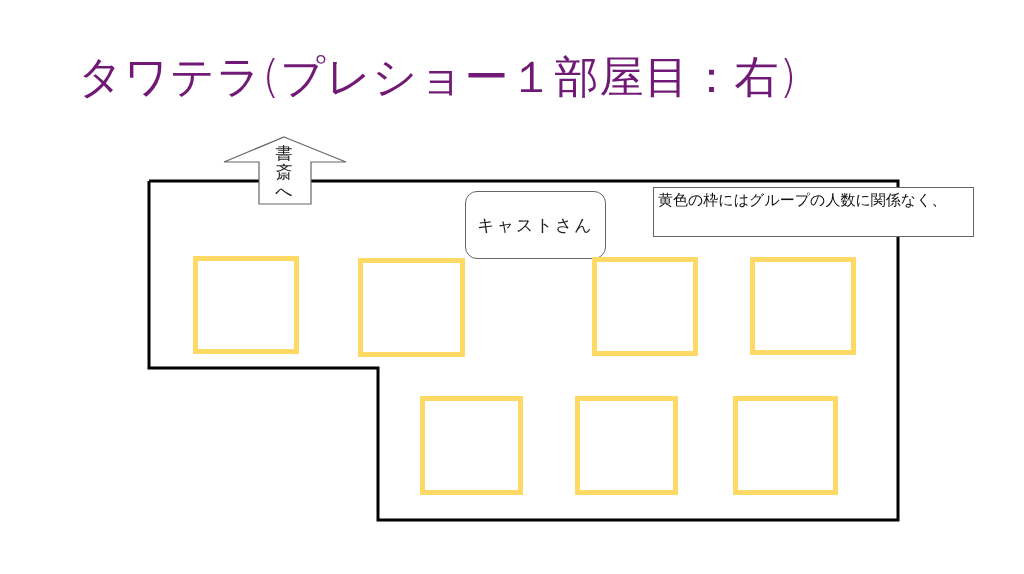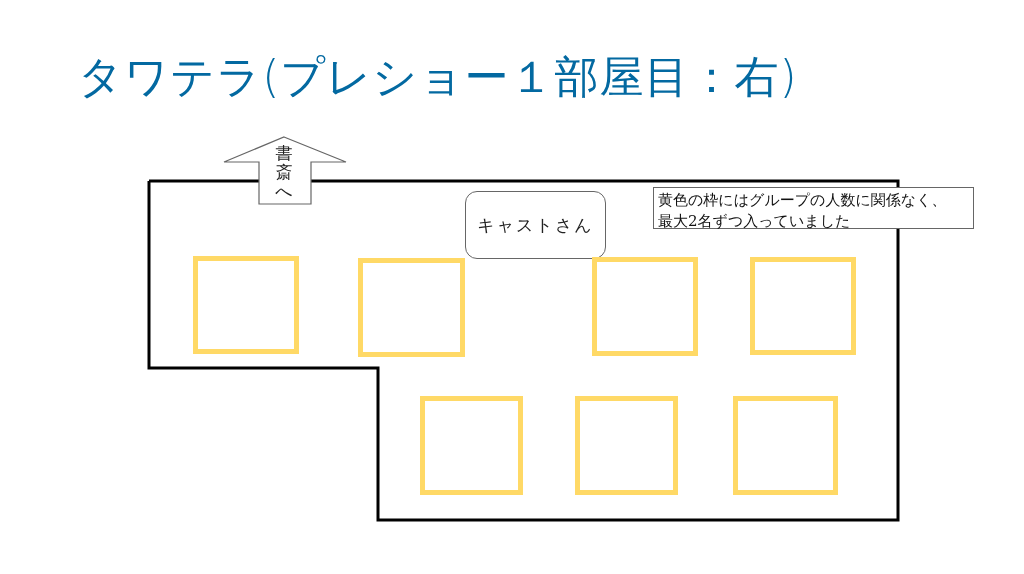--- a/index.html
+++ b/index.html
@@ -1,21 +1,21 @@
 <!DOCTYPE html>
 <html><head>
 <meta charset="utf-8">
 <style>
   html, body { margin:0; padding:0; background:#ffffff; }
   body { width:1024px; height:574px; position:relative; overflow:hidden; font-family:"DejaVu Sans", sans-serif; }
-  .title { position:absolute; left:78px; top:48px; font-size:44px; color:#0369a1; letter-spacing:1px; white-space:nowrap; font-weight:300; }
+  .title { position:absolute; left:78px; top:48px; font-size:44px; color:#701a75; letter-spacing:1px; white-space:nowrap; font-weight:300; }
   svg.floor { position:absolute; left:0; top:0; }
   .arrow-label { position:absolute; left:268px; top:144px; width:32px; font-size:17px; line-height:19px; color:#222; text-align:center; font-family:"DejaVu Serif", serif; }
   .cast { position:absolute; left:465px; top:191px; width:139px; height:66px; border:1.3px solid #666; border-radius:12px; background:#fff; display:flex; align-items:center; justify-content:center; font-size:17px; color:#222; letter-spacing:2px; }
-  .note { position:absolute; left:653px; top:187px; width:321px; height:42px; border:1.2px solid #666; background:#fff; font-family:"DejaVu Serif", serif; font-size:15px; line-height:21px; color:#111; padding:2px 4px; box-sizing:border-box; white-space:nowrap; }
+  .note { position:absolute; left:653px; top:187px; width:321px; height:50px; border:1.2px solid #666; background:#fff; font-family:"DejaVu Serif", serif; font-size:15px; line-height:21px; color:#111; padding:2px 4px; box-sizing:border-box; white-space:nowrap; }
   .seat { position:absolute; border:5px solid #ffd966; box-sizing:border-box; }
 </style>
 </head>
 <body>
 
 <div class="title">タワテラ(プレショー１部屋目：右)</div>
 
 <svg class="floor" width="1024" height="574">
   <polyline points="149,181 898,181 898,520 378,520 378,368 149,368 149,181" fill="none" stroke="#000" stroke-width="3"></polyline>
   <polygon points="284,137 346,162 311,162 311,204 259,204 259,162 224,162" fill="#fff" stroke="#666" stroke-width="1.2"></polygon>
@@ -26,21 +26,20 @@
   <div>斎</div>
   <div>へ</div>
 </div>
 
 <div class="cast">
   <span>キャストさん</span>
 </div>
 
 <div class="note">
   <div>黄色の枠にはグループの人数に関係なく、</div>
-  <div>最大2名ずつ入っていました</div>
 </div>
 
 <div class="seat" style="left:193px;top:256px;width:106px;height:98px;"></div>
 <div class="seat" style="left:358px;top:258px;width:107px;height:99px;"></div>
 <div class="seat" style="left:592px;top:257px;width:106px;height:99px;"></div>
 <div class="seat" style="left:750px;top:257px;width:106px;height:98px;"></div>
 <div class="seat" style="left:420px;top:396px;width:103px;height:99px;"></div>
 <div class="seat" style="left:575px;top:396px;width:103px;height:99px;"></div>
 <div class="seat" style="left:733px;top:396px;width:105px;height:99px;"></div>
 

